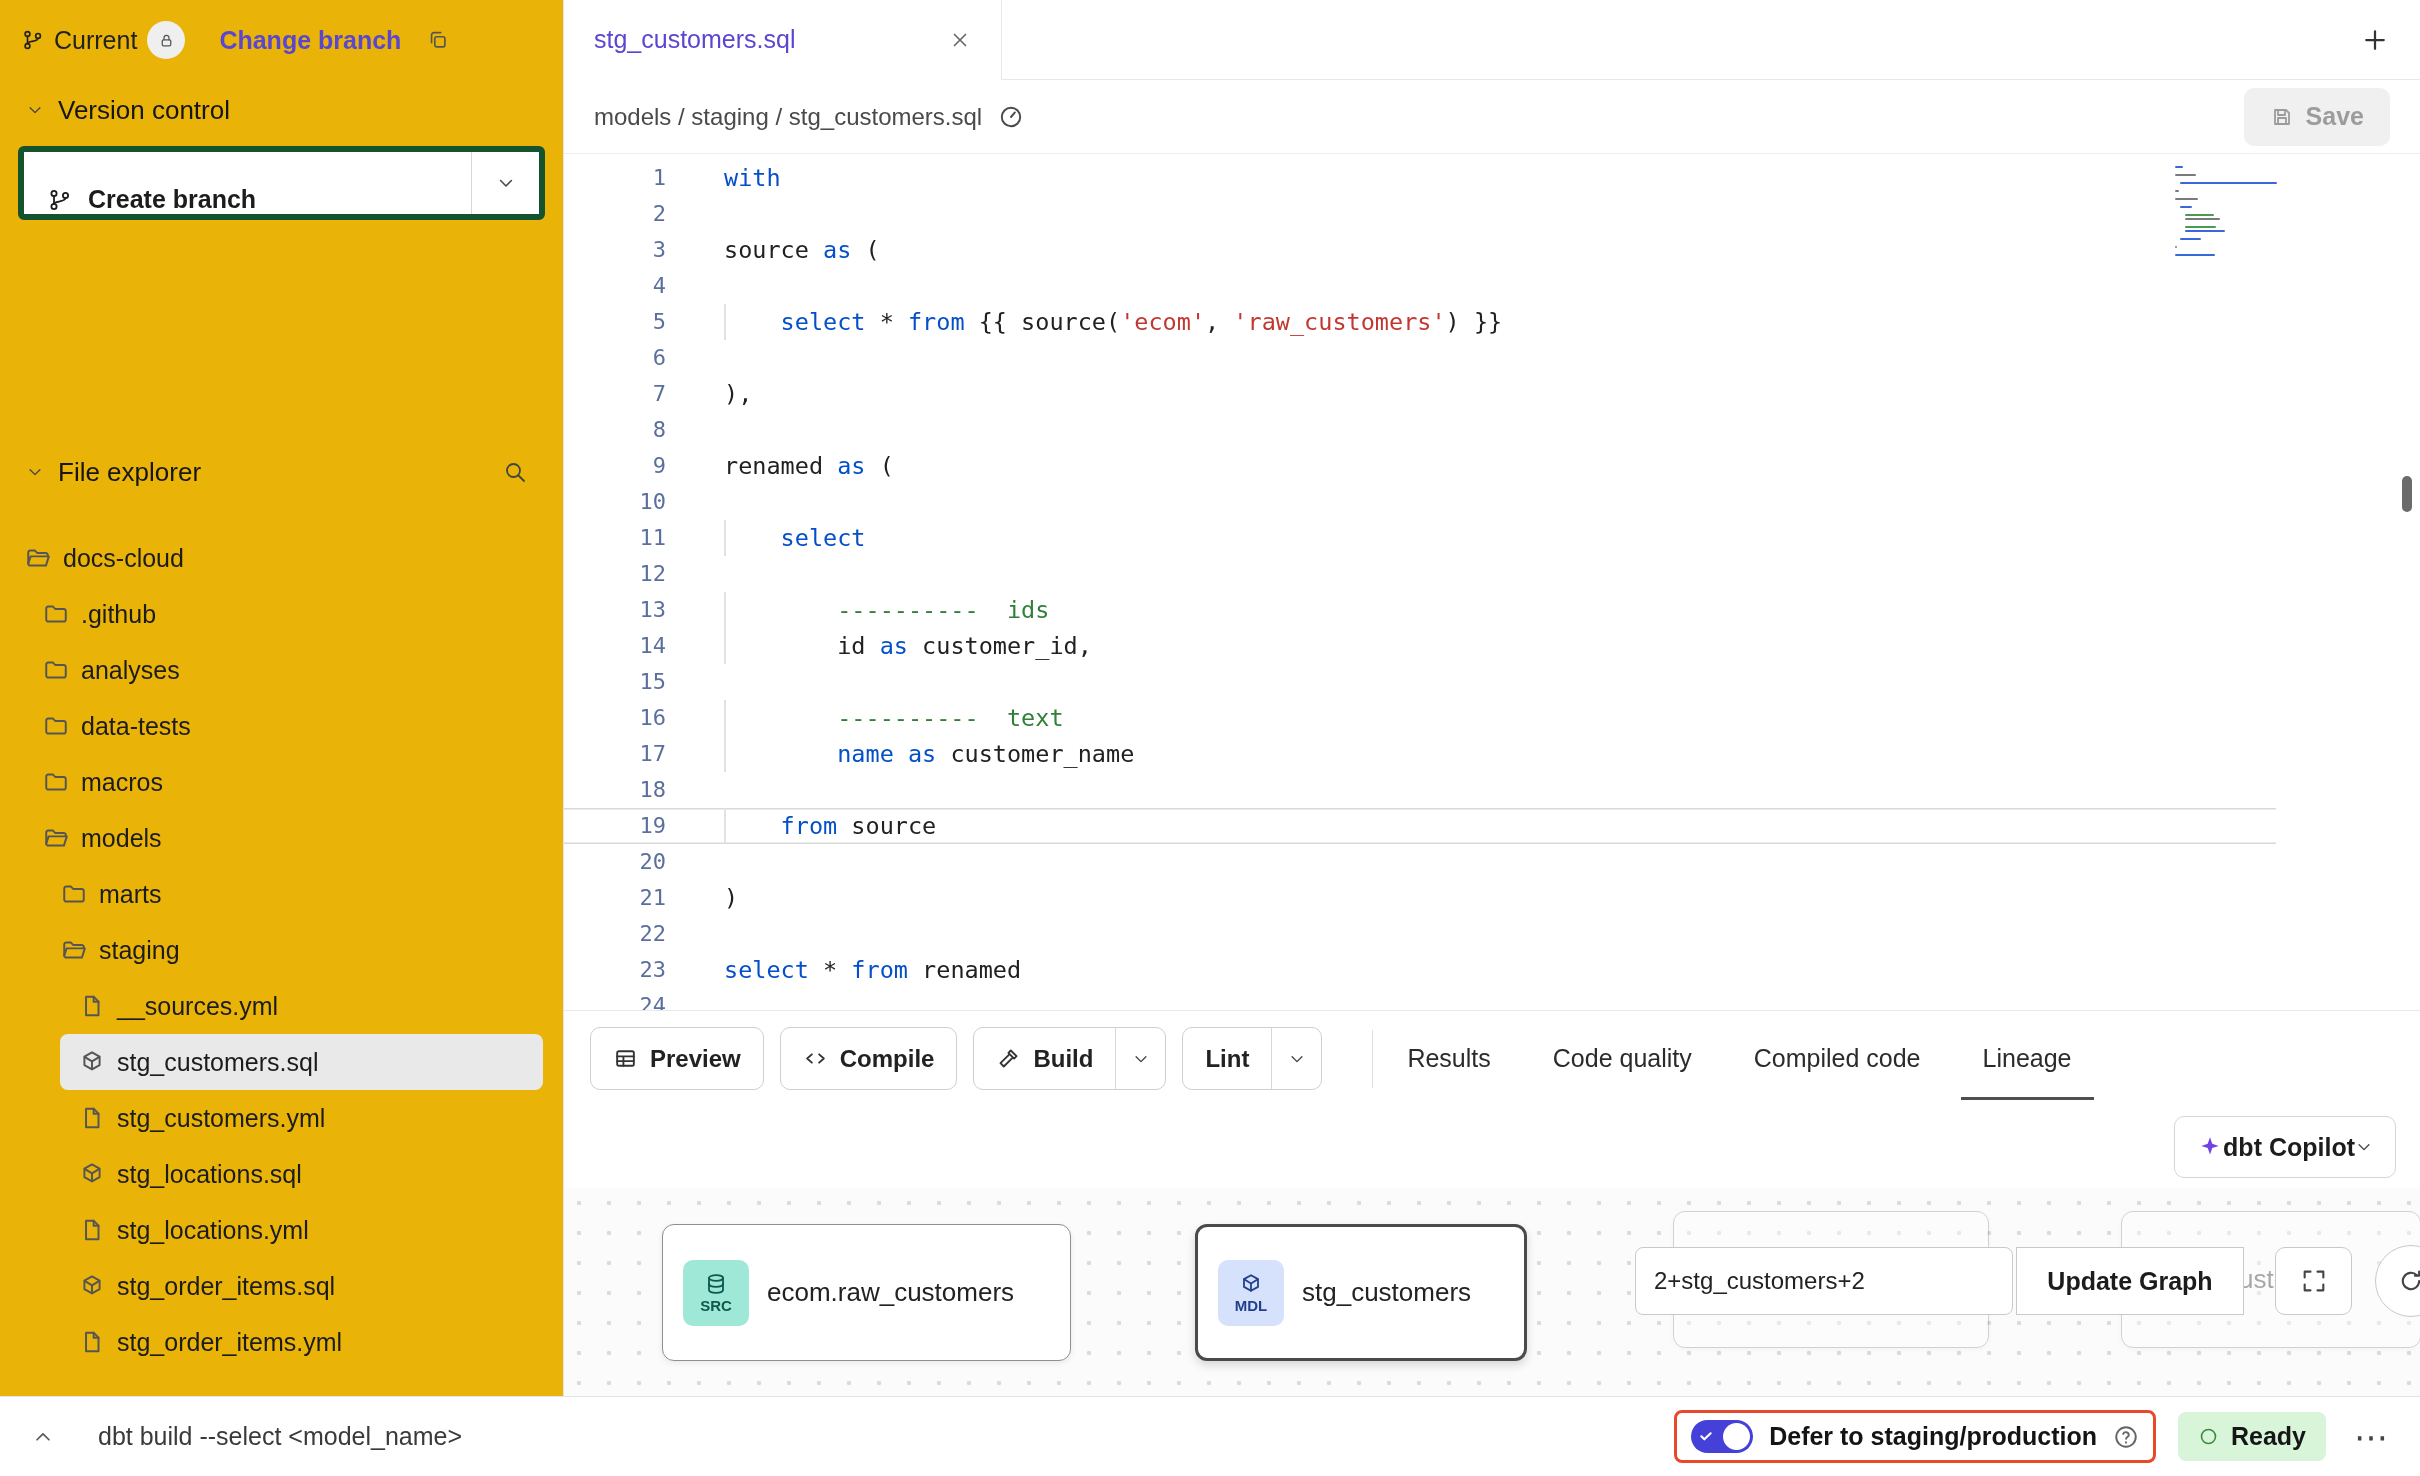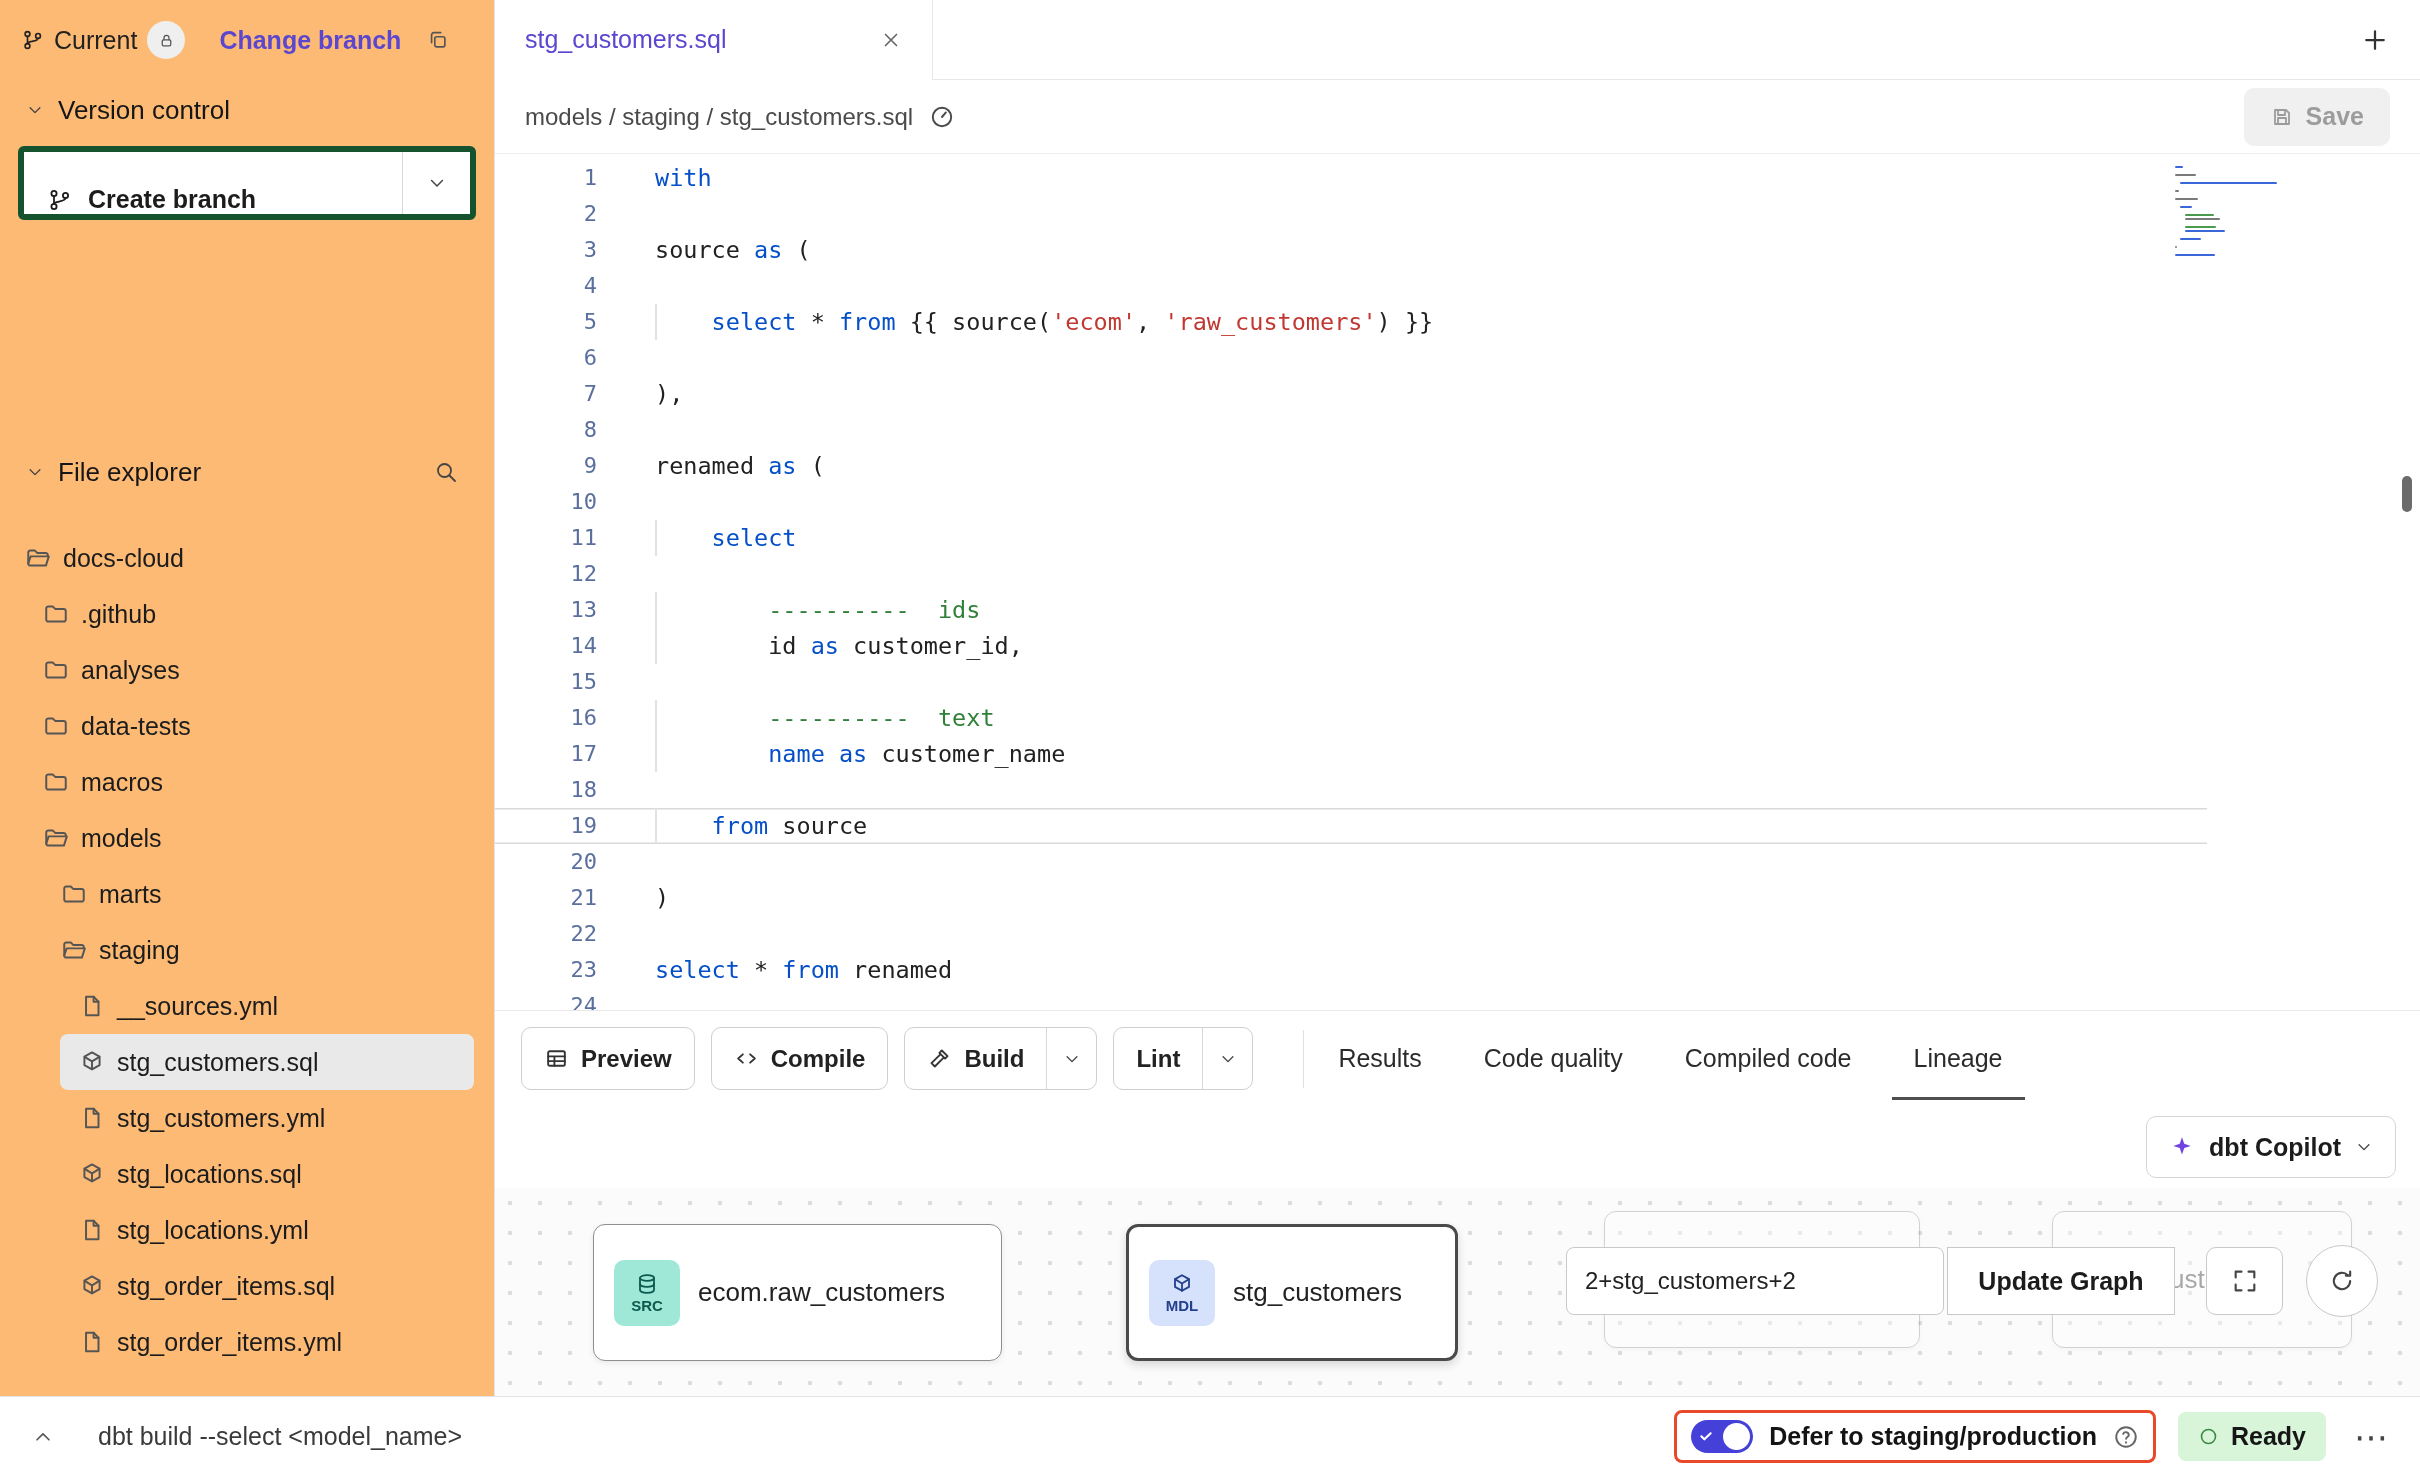--- a/index.html
+++ b/index.html
@@ -2,21 +2,21 @@
 <html style="--accent: #5b47cf; --toggle_on: #4540d8; --highlight_ring: #e8492a; --ready_bg: #d8f4d9; --kw: #0550c8; --str: #c13832; --comment: #318039;"><head>
 <meta charset="utf-8">
 <style>
   *{margin:0;padding:0;box-sizing:border-box}
   html,body{width:2420px;height:1476px}
   body{font-family:"Liberation Sans",sans-serif;color:#1c1c1c;background:#fff;overflow:hidden;font-size:24px}
   .app{display:flex;flex-direction:column;width:2420px;height:1476px}
   .main-row{flex:1;display:flex;min-height:0}
 
   
-  .sidebar{width:495px;flex:none;border-right:1px solid #e4e4e4;display:flex;flex-direction:column;background:#fdba74}
+  .sidebar{width:564px;flex:none;border-right:1px solid #e4e4e4;display:flex;flex-direction:column;background:#eab308}
   .sb-top{height:80px;flex:none;display:flex;align-items:center;padding:0 22px;gap:12px}
   .sb-top .current{display:flex;align-items:center;gap:10px;font-size:25px;color:#222}
   .lock-circle{width:38px;height:38px;border-radius:50%;background:#efefef;display:flex;align-items:center;justify-content:center;color:#555}
   .change-branch{color:var(--accent);font-weight:600;font-size:25px;margin-left:22px;cursor:pointer}
   .copy-w{color:#555;margin-left:14px}
   .sec-header{display:flex;align-items:center;gap:14px;padding:0 26px;height:60px;font-weight:400;font-size:26px;color:#161616}
   .sec-header .chev{color:#444}
   .create-branch{margin:6px 18px 0 18px;height:74px;border:6px solid #14532d;border-radius:6px;background:#fff;display:flex;align-items:flex-end;overflow:hidden}
   .cb-main{flex:1;display:flex;align-items:center;gap:16px;padding:0 24px;font-size:25px;font-weight:600;color:#1c1c1c}
   .cb-chev{width:68px;height:100%;border-left:1px solid #d8d8d8;display:flex;align-items:center;justify-content:center;color:#444}
@@ -59,21 +59,21 @@
   .tg-main .ic{color:#333}
   .tg-chev{width:50px;border-left:1px solid #d8d8d8;display:flex;align-items:center;justify-content:center;color:#444}
   .tb-divider{width:1px;height:58px;background:#e0e0e0;margin:0 34px;flex:none}
   .rtabs{display:flex;align-items:stretch;height:100%;gap:62px}
   .rtab{display:flex;align-items:center;position:relative;font-size:25px;color:#2b2b2b;font-weight:500;cursor:pointer}
   .rtab.active::after{content:'';position:absolute;left:-22px;right:-22px;bottom:6px;height:3.5px;background:#4f4f4f}
 
   
   .lineage{height:290px;flex:none;display:flex;flex-direction:column}
   .copilot-row{height:82px;flex:none;display:flex;align-items:center;justify-content:flex-end;padding-right:24px}
-  .copilot-btn{height:62px;border:1px solid #d6d6d6;border-radius:10px;background:#fff;display:flex;align-items:center;gap:14px;padding:0 22px;font-size:25px;font-weight:600;color:#1c1c1c;font-family:inherit}
+  .copilot-btn{height:62px;border:1px solid #d6d6d6;border-radius:10px;background:#fff;display:flex;align-items:center;padding:0 22px;font-size:25px;font-weight:600;color:#1c1c1c;font-family:inherit}
   .copilot-btn .chev{color:#444}
   .canvas{flex:1;position:relative;overflow:hidden;background-color:#fbfbfb;background-image:radial-gradient(circle,#dcdcdc 2px,transparent 2.6px);background-size:30px 30px}
   .node{position:absolute;z-index:1;height:137px;background:#fff;border:1.5px solid #8f8f8f;border-radius:12px;display:flex;align-items:center;gap:18px;padding:0 20px;box-shadow:0 2px 6px rgba(0,0,0,.08);cursor:pointer}
   .node.selected{border:3px solid #4a4a4a;box-shadow:0 4px 10px rgba(0,0,0,.15)}
   .node.faded{opacity:.38}
   .badge{width:66px;height:66px;border-radius:10px;flex:none;display:flex;flex-direction:column;align-items:center;justify-content:center;gap:1px;font-size:15px;font-weight:700}
   .badge.SRC{background:#9fe8d8;color:#0c5a4e}
   .badge.MDL{background:#d6e1fb;color:#23408f}
   .badge.SEM{background:#f7c9d2;color:#b0213a}
   .node-label{font-size:26px;color:#222;white-space:nowrap;overflow:hidden}

